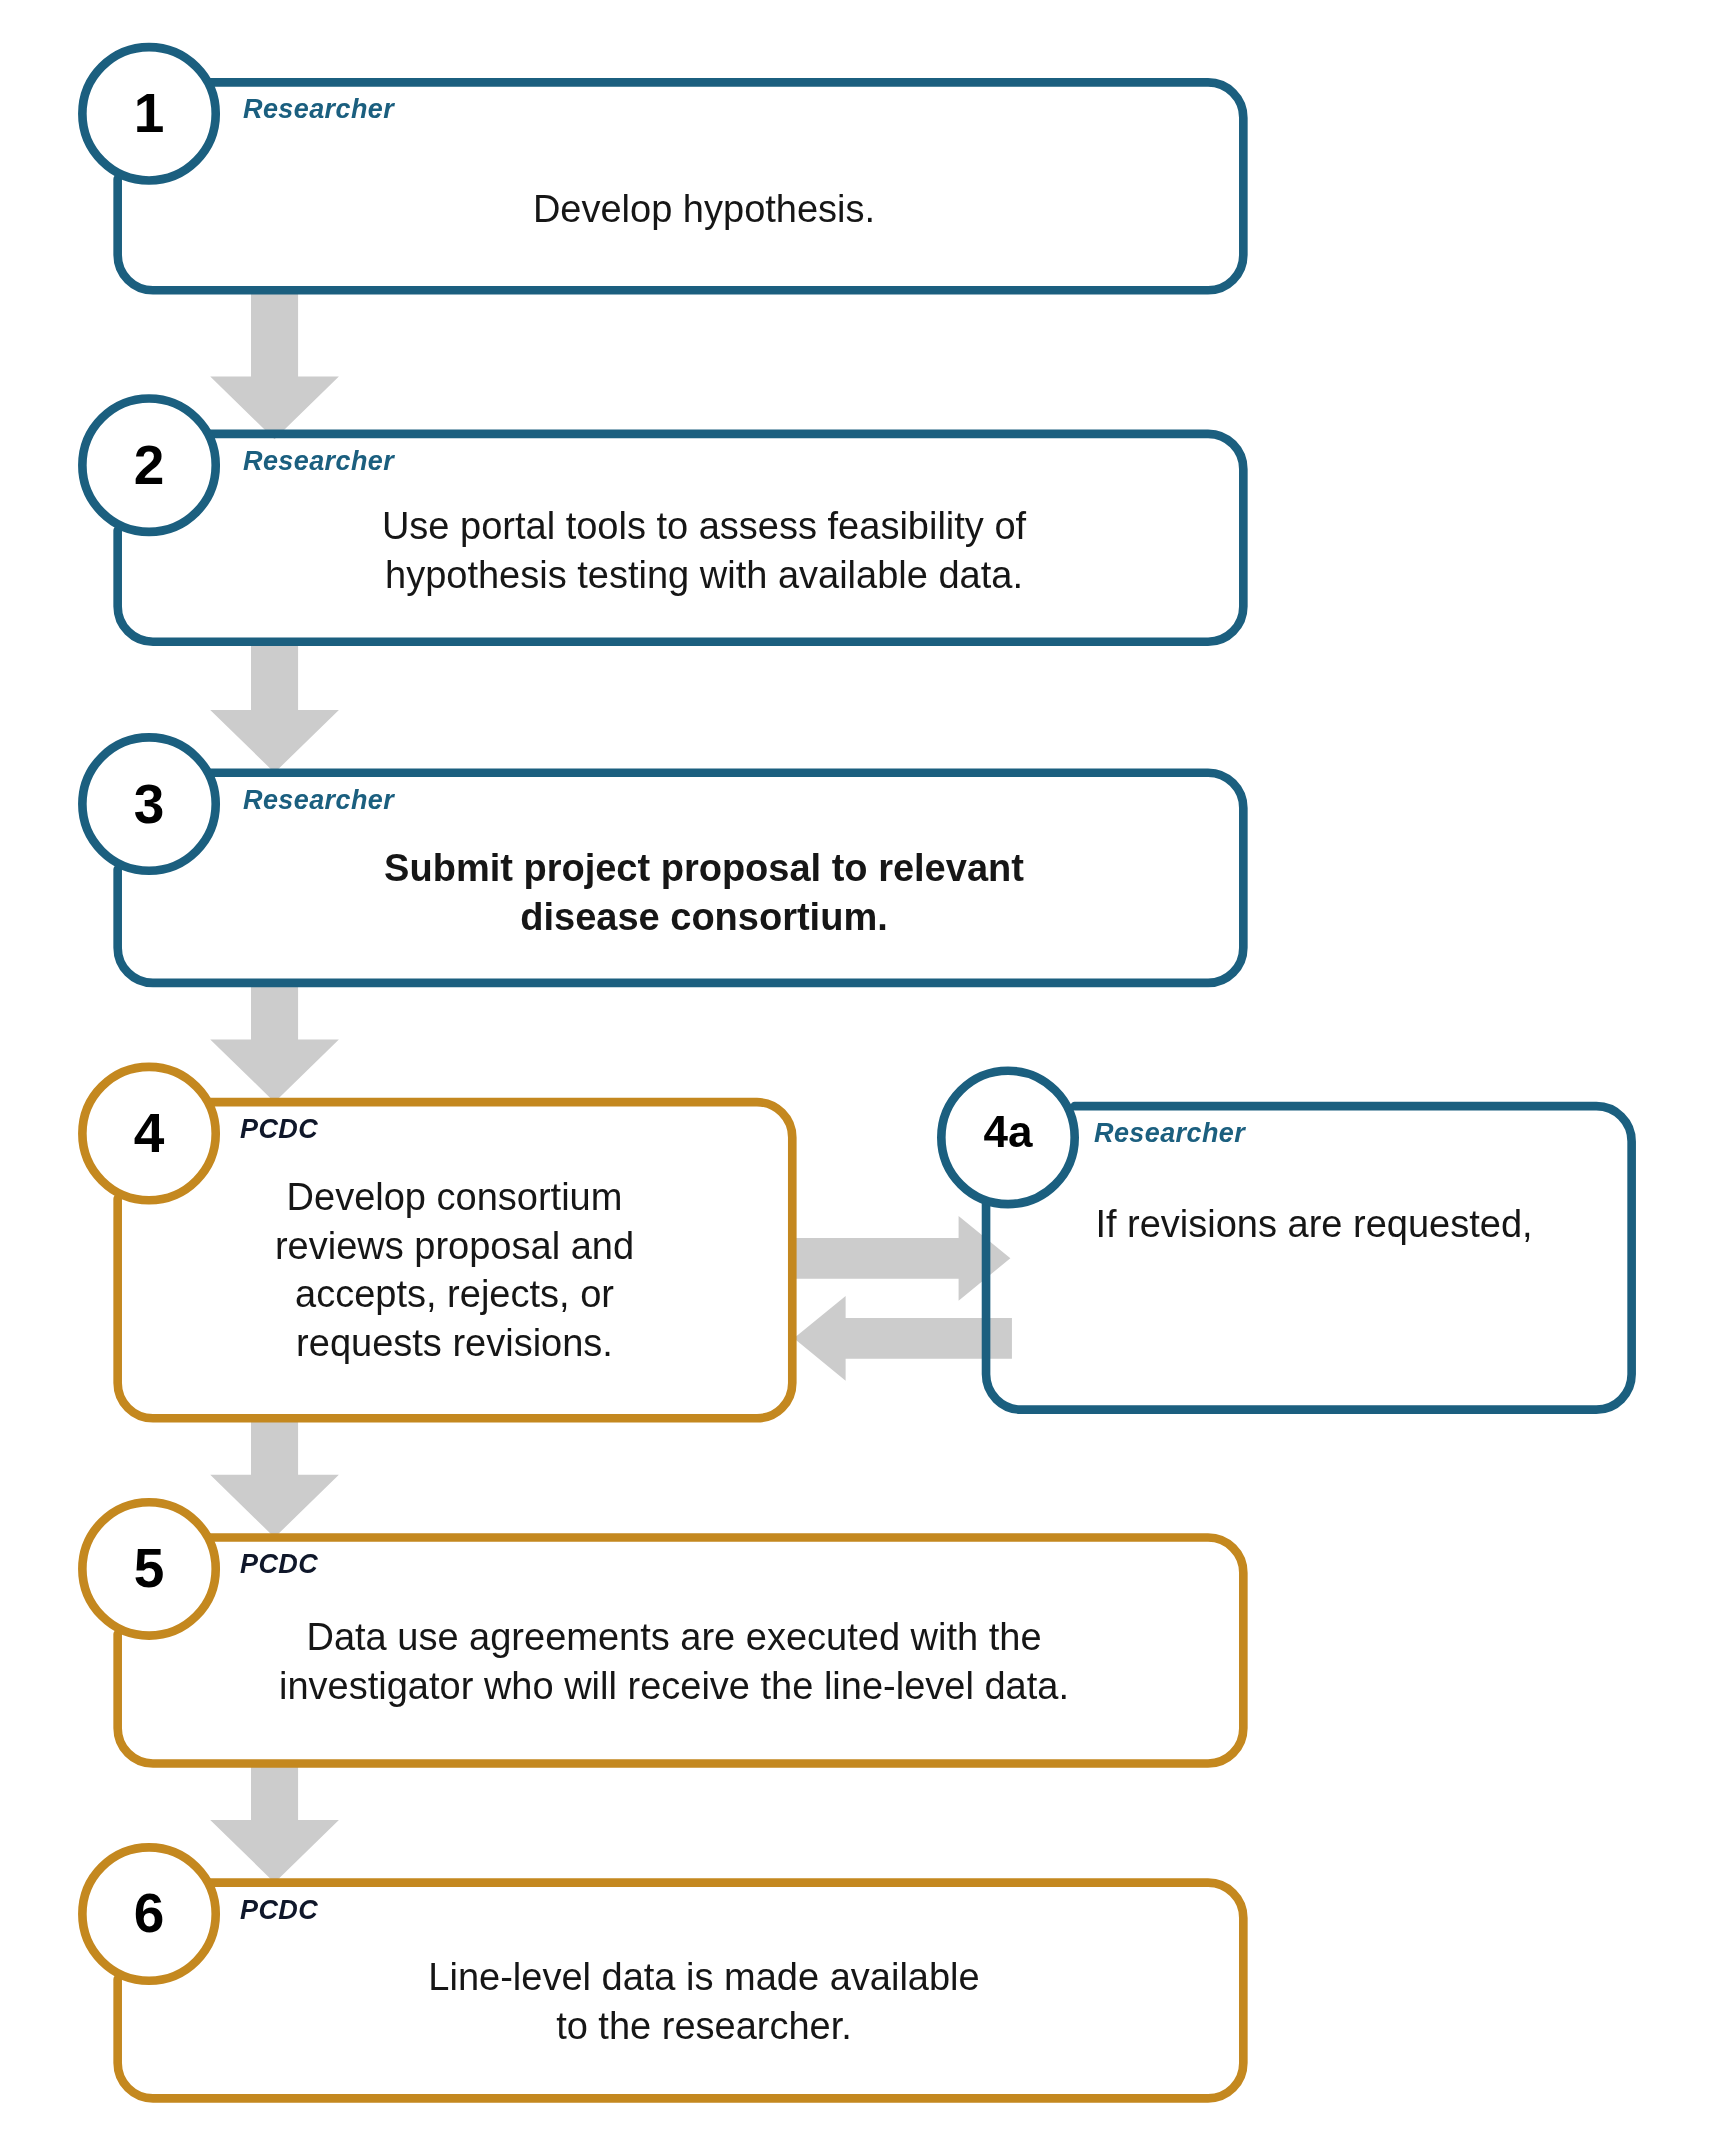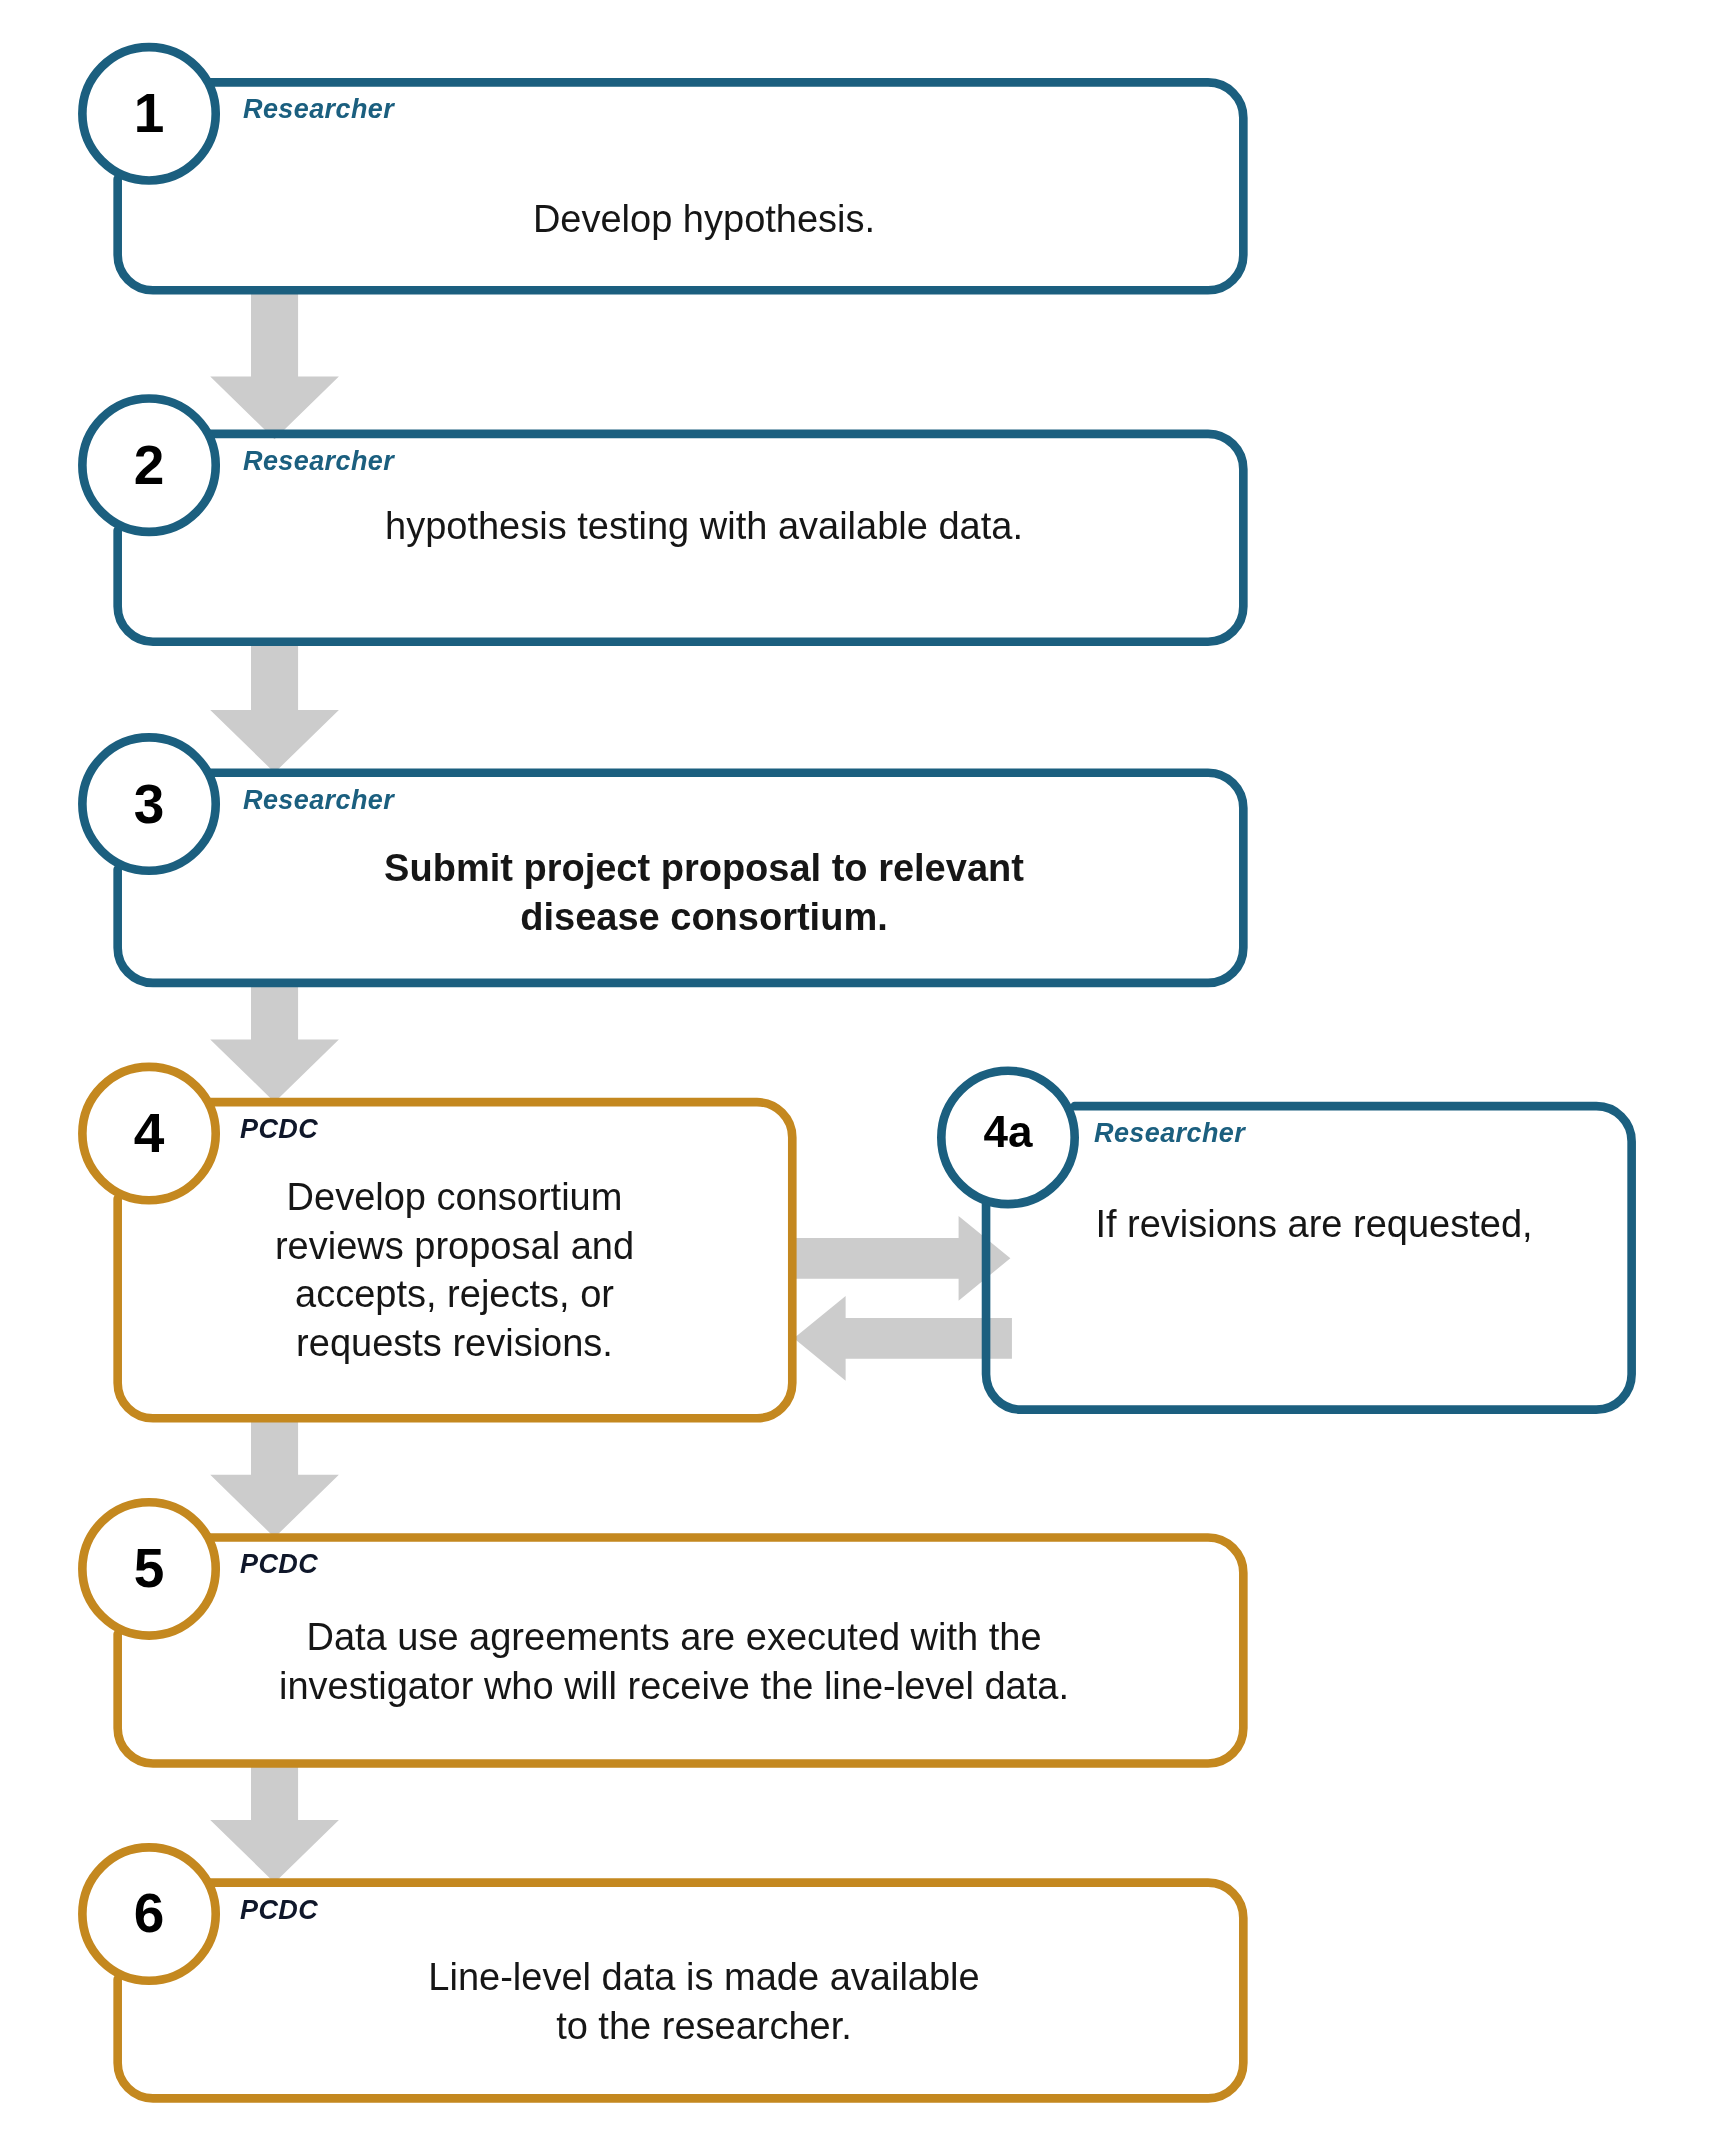--- a/index.html
+++ b/index.html
@@ -180,27 +180,28 @@
                A 45 45 0 0 1 1540 2675
                L 195 2675
                A 45 45 0 0 1 150 2630
                L 150 2523" fill="none" stroke="#c4881f" stroke-width="11" stroke-linecap="round"></path>
       <circle cx="190" cy="2440" r="85" fill="#ffffff" stroke="#c4881f" stroke-width="11"></circle>
     </g>
   </svg>
 
   <div class="badge-num" style="left:102px; top:86px; width:94px; font-size:55px;">1</div>
   <div class="role-label role-teal" style="left:243px; top:96px;">Researcher</div>
-  <div class="step-body" style="left:206px; top:195px; width:996px;">
+  <div class="step-body" style="left:206px; top:185px; width:996px;">
     <div>Develop hypothesis.</div>
   </div>
 
   <div class="badge-num" style="left:102px; top:438px; width:94px; font-size:55px;">2</div>
   <div class="role-label role-teal" style="left:243px; top:448px;">Researcher</div>
   <div class="step-body" style="left:206px; top:502px; width:996px;">
+    <div>Use portal tools to assess feasibility of</div>
     <div>hypothesis testing with available data.</div>
   </div>
 
   <div class="badge-num" style="left:102px; top:777px; width:94px; font-size:55px;">3</div>
   <div class="role-label role-teal" style="left:243px; top:787px;">Researcher</div>
   <div class="step-body" style="left:206px; top:844px; width:996px;font-weight:bold;">
     <div>Submit project proposal to relevant</div>
     <div>disease consortium.</div>
   </div>
 

